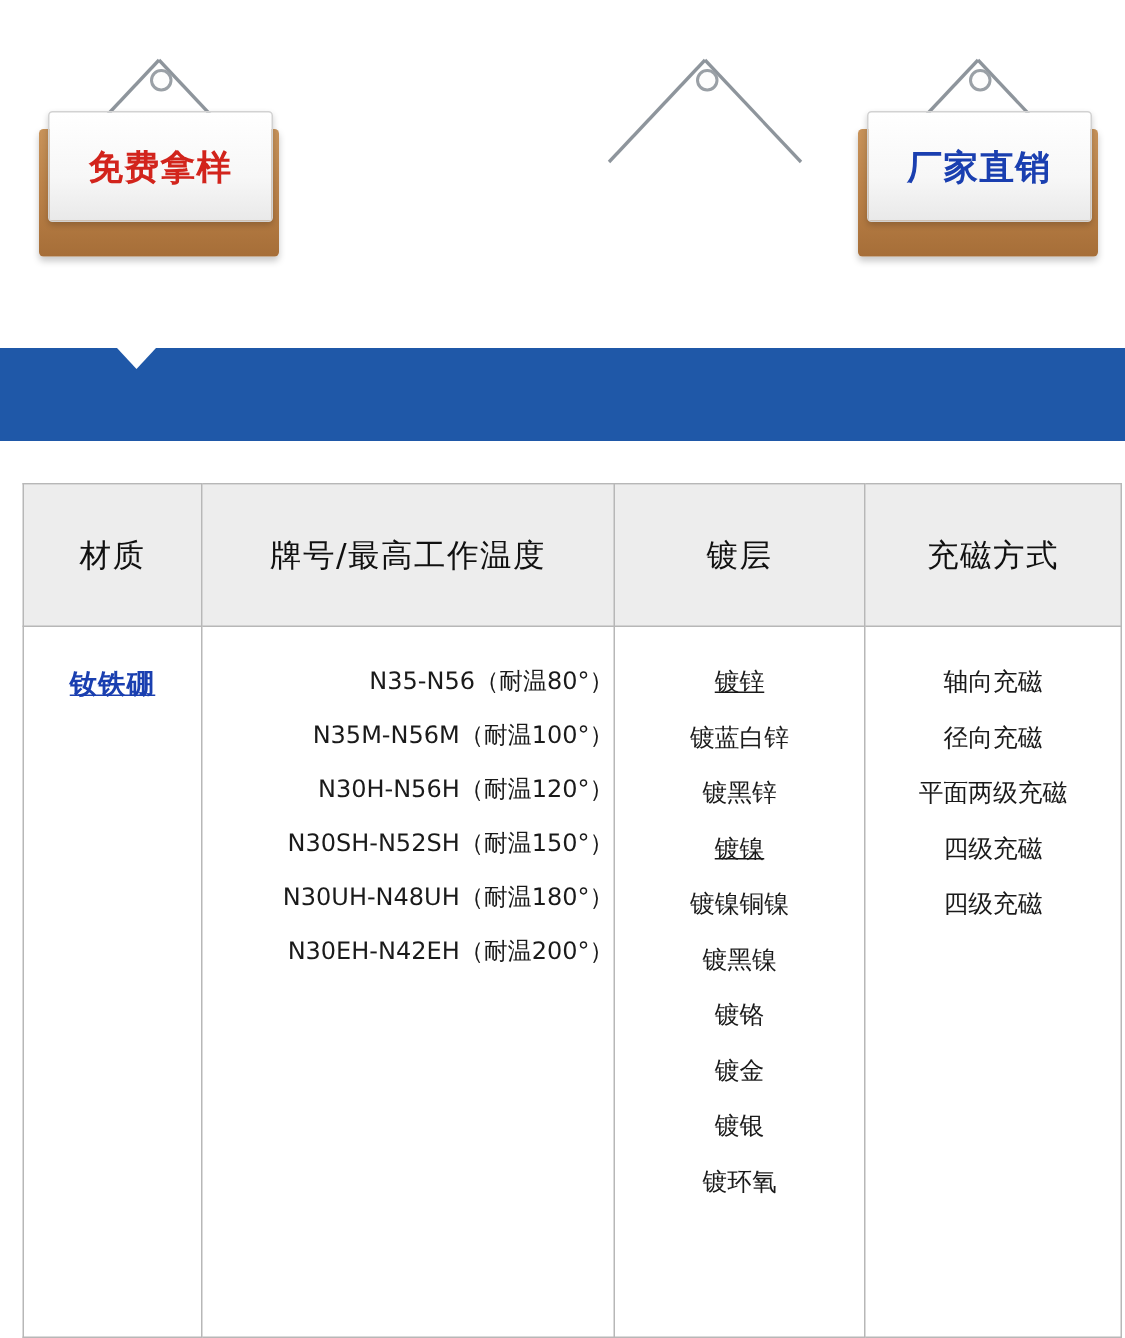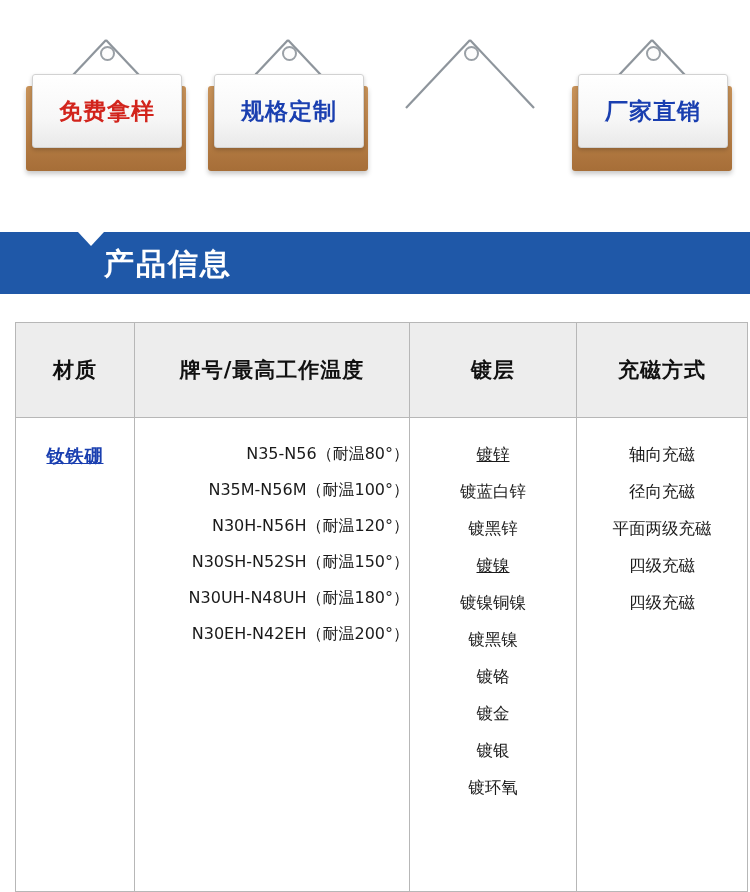--- a/index.html
+++ b/index.html
@@ -116,21 +116,21 @@
   table.spec th, table.spec td {
     border: 1px solid #b7b7b7;
     vertical-align: top;
   }
   table.spec thead th {
     background: #ededed;
     height: 92px;
     text-align: center;
     vertical-align: middle;
     font-family: "DejaVu Sans", "Liberation Sans", sans-serif;
-    font-weight: bold;
+    font-weight: normal;
     font-size: 21px;
     color: #111111;
     letter-spacing: 1px;
   }
   .col1 { width: 116px; }
   .col2 { width: 272px; }
   .col3 { width: 164px; }
   .col4 { width: 168px; margin-top: 33px; }
 
   table.spec tbody td {
@@ -192,32 +192,20 @@
       <line x1="80" y1="16" x2="144" y2="84" stroke="#8e959c" stroke-width="2.2"></line>
     </svg>
     <div class="ring" style="left:74px;"></div>
     <div class="sign-board">
       <div class="sign-plate">
         <span class="sign-text" style="color:#d2241c">免费拿样</span>
       </div>
     </div>
   </div>
 
-  <div class="sign" style="left: 208px;">
-    <svg class="sign-strings" viewBox="0 0 160 90">
-      <line x1="80" y1="16" x2="16" y2="84" stroke="#8e959c" stroke-width="2.2"></line>
-      <line x1="80" y1="16" x2="144" y2="84" stroke="#8e959c" stroke-width="2.2"></line>
-    </svg>
-    <div class="ring" style="left:74px;"></div>
-    <div class="sign-board">
-      <div class="sign-plate">
-        <span class="sign-text" style="color:#1a3fb0">规格定制</span>
-      </div>
-    </div>
-  </div>
 
   <div class="sign" style="left: 390px;">
     <svg class="sign-strings" viewBox="0 0 160 90">
       <line x1="80" y1="16" x2="16" y2="84" stroke="#8e959c" stroke-width="2.2"></line>
       <line x1="80" y1="16" x2="144" y2="84" stroke="#8e959c" stroke-width="2.2"></line>
     </svg>
     <div class="ring" style="left:74px;"></div>
   </div>
 
   <div class="sign" style="left: 572px;">
@@ -230,21 +218,20 @@
       <div class="sign-plate">
         <span class="sign-text" style="color:#1a3fb0">厂家直销</span>
       </div>
     </div>
   </div>
 
 </div>
 
 <div class="section-bar">
   <div class="notch"></div>
-  <div class="section-title">产品信息</div>
 </div>
 
 <div class="table-wrap">
   <table class="spec">
     <thead>
       <tr>
         <th class="col1">材质</th>
         <th class="col2">牌号/最高工作温度</th>
         <th class="col3">镀层</th>
         <th class="col4">充磁方式</th>

